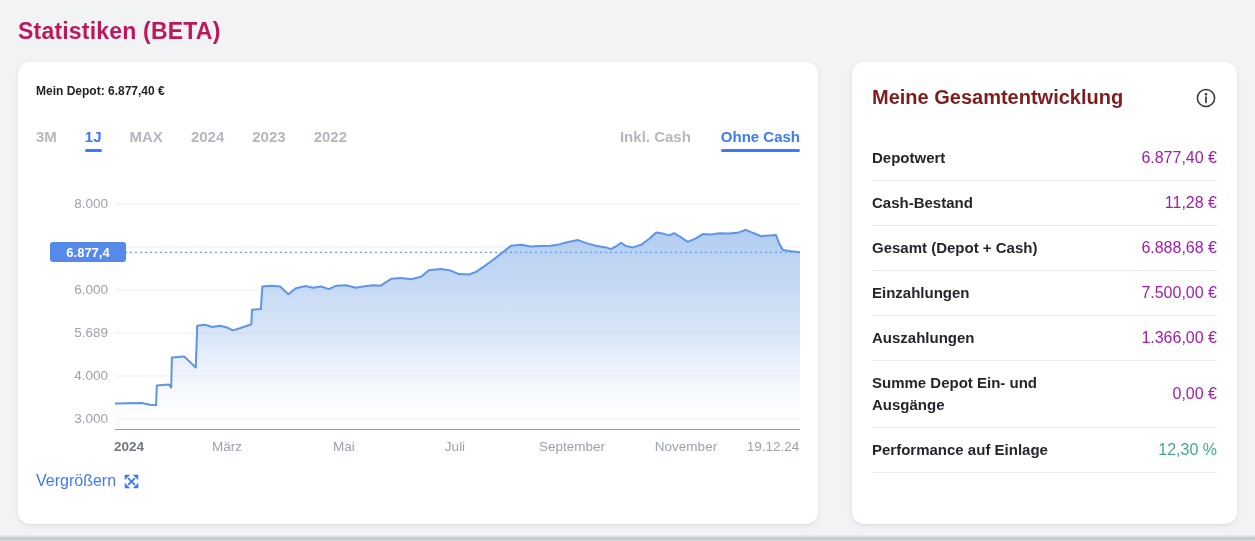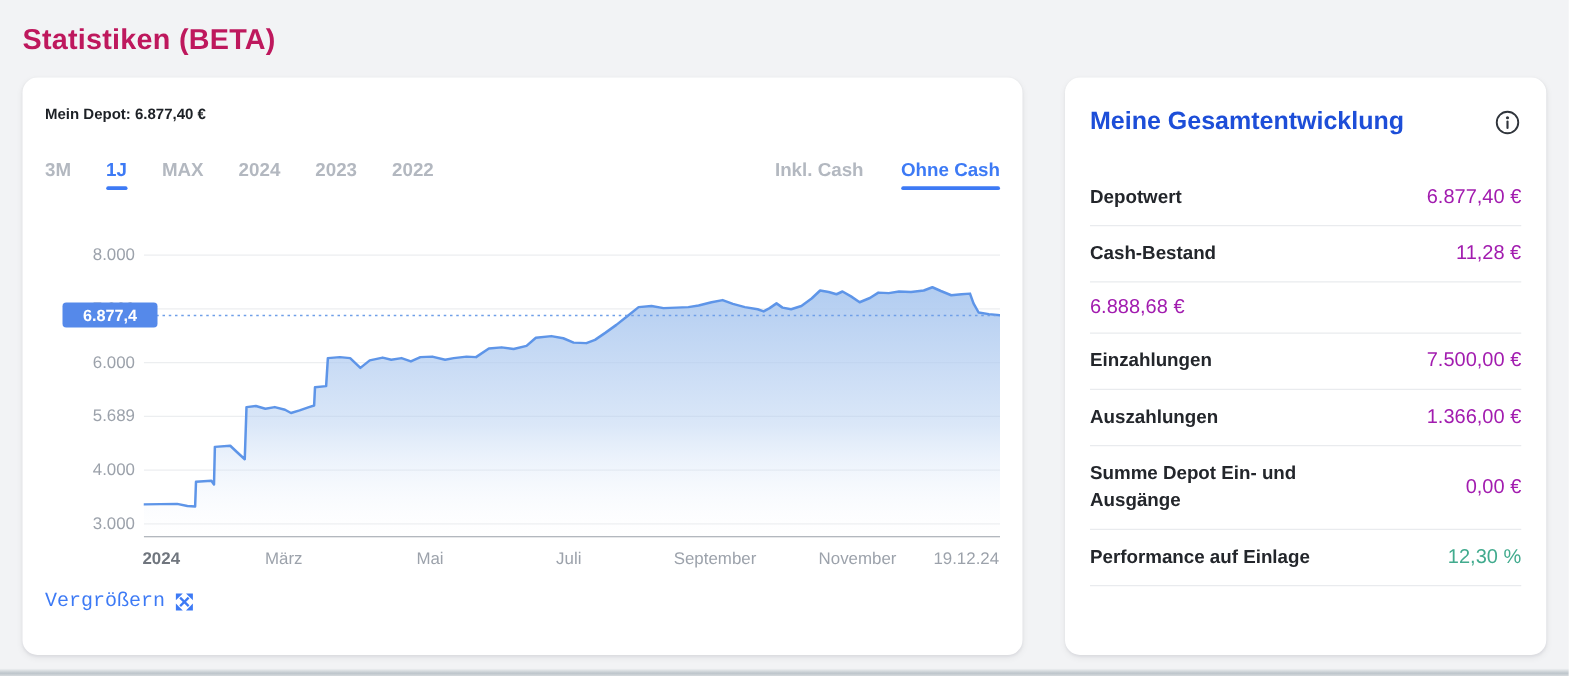--- a/index.html
+++ b/index.html
@@ -25,26 +25,26 @@
   .tab.active::after { content:""; position:absolute; left:0; right:0; bottom:0; height:3px; border-radius:2px; background:#3d7af5; }
 
   .chart-wrap { position:relative; margin-left:79px; margin-top:30px; width:685px; height:248px; }
   .chart-wrap svg.plot { position:absolute; left:0; top:0; }
   .y-label { position:absolute; left:-77px; width:70px; text-align:right; font-size:13.5px; color:#9ca2ab; line-height:16px; }
   .x-label { position:absolute; top:257px; transform:translateX(-50%); font-size:13.5px; color:#9ca2ab; white-space:nowrap; }
   .x-label.bold { font-weight:700; color:#70767e; }
   .marker-badge { position:absolute; left:-65px; width:76px; height:20px; background:#5589ea; border-radius:3px;
     color:#fff; font-size:13px; font-weight:700; display:flex; align-items:center; justify-content:center; z-index:2; }
   .enlarge { display:inline-flex; align-items:center; gap:7px; color:#3d7af5; font-size:16px; font-weight:400;
-    margin:42px 0 0 0; text-decoration:none; cursor:pointer;font-family:Liberation Mono, monospace; }
+    margin:42px 0 0 0; text-decoration:none; cursor:pointer; }
 
   
   .summary-card { width:385px; height:462px; padding:24px 20px 0; }
   .summary-header { display:flex; justify-content:space-between; align-items:center; }
-  .summary-title { font-size:20px; font-weight:700; color:#1d4ed8; margin:0; }
+  .summary-title { font-size:20px; font-weight:700; color:#7f1d1d; margin:0; }
   .info-btn { background:none; border:none; padding:0; cursor:pointer; display:flex; }
   .rows { margin-top:27px; }
   .srow { display:flex; justify-content:space-between; align-items:center; padding:11px 0; border-bottom:1px solid #e9ebee; }
   .srow-label { font-size:15px; font-weight:700; color:#23262b; max-width:215px; line-height:22px; }
   .srow-value { font-size:16px; color:#a21caf; white-space:nowrap; }
   .srow-value.green { color:#42ab8e; }
 
   .window-edge { position:absolute; left:0; bottom:0; width:100%; height:6px;
     background:linear-gradient(to bottom, #eef0f2, #bdc5cb 60%, #d9dde0); }
 </style>
@@ -147,20 +147,21 @@
       <div class="rows">
           <div class="srow">
             <div class="srow-label">Depotwert</div>
             <div class="srow-value">6.877,40 €</div>
           </div>
           <div class="srow">
             <div class="srow-label">Cash-Bestand</div>
             <div class="srow-value">11,28 €</div>
           </div>
           <div class="srow">
+            <div class="srow-label">Gesamt (Depot + Cash)</div>
             <div class="srow-value">6.888,68 €</div>
           </div>
           <div class="srow">
             <div class="srow-label">Einzahlungen</div>
             <div class="srow-value">7.500,00 €</div>
           </div>
           <div class="srow">
             <div class="srow-label">Auszahlungen</div>
             <div class="srow-value">1.366,00 €</div>
           </div>

